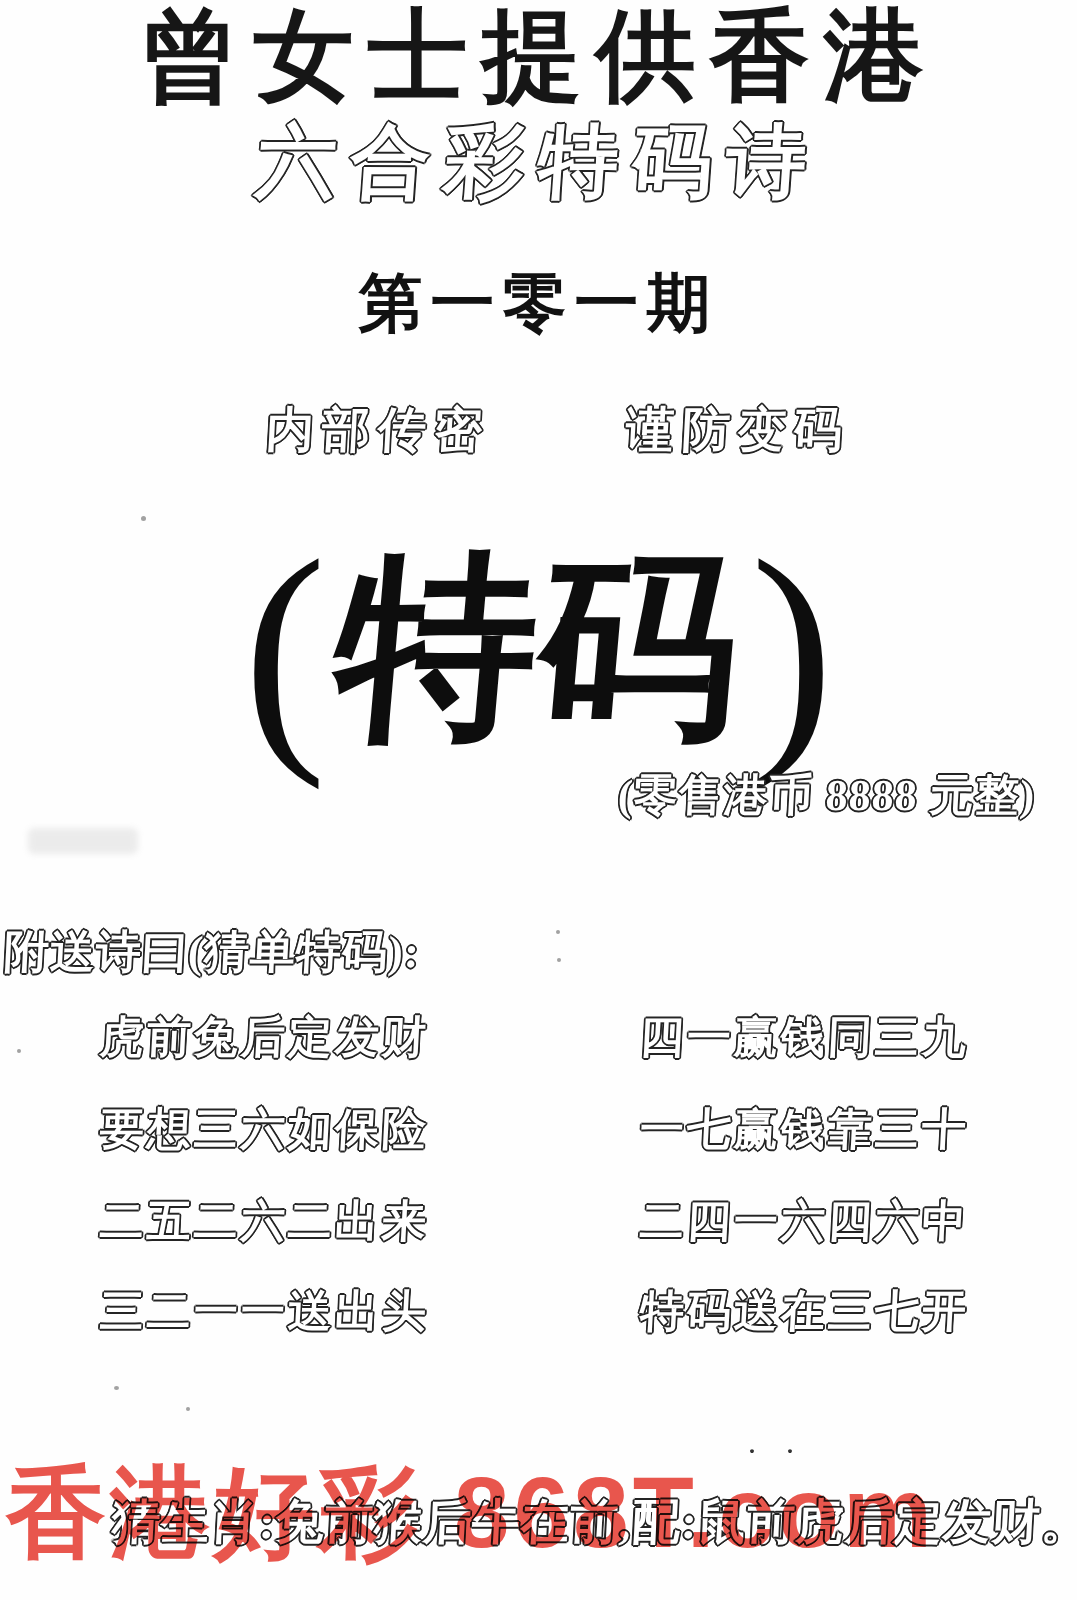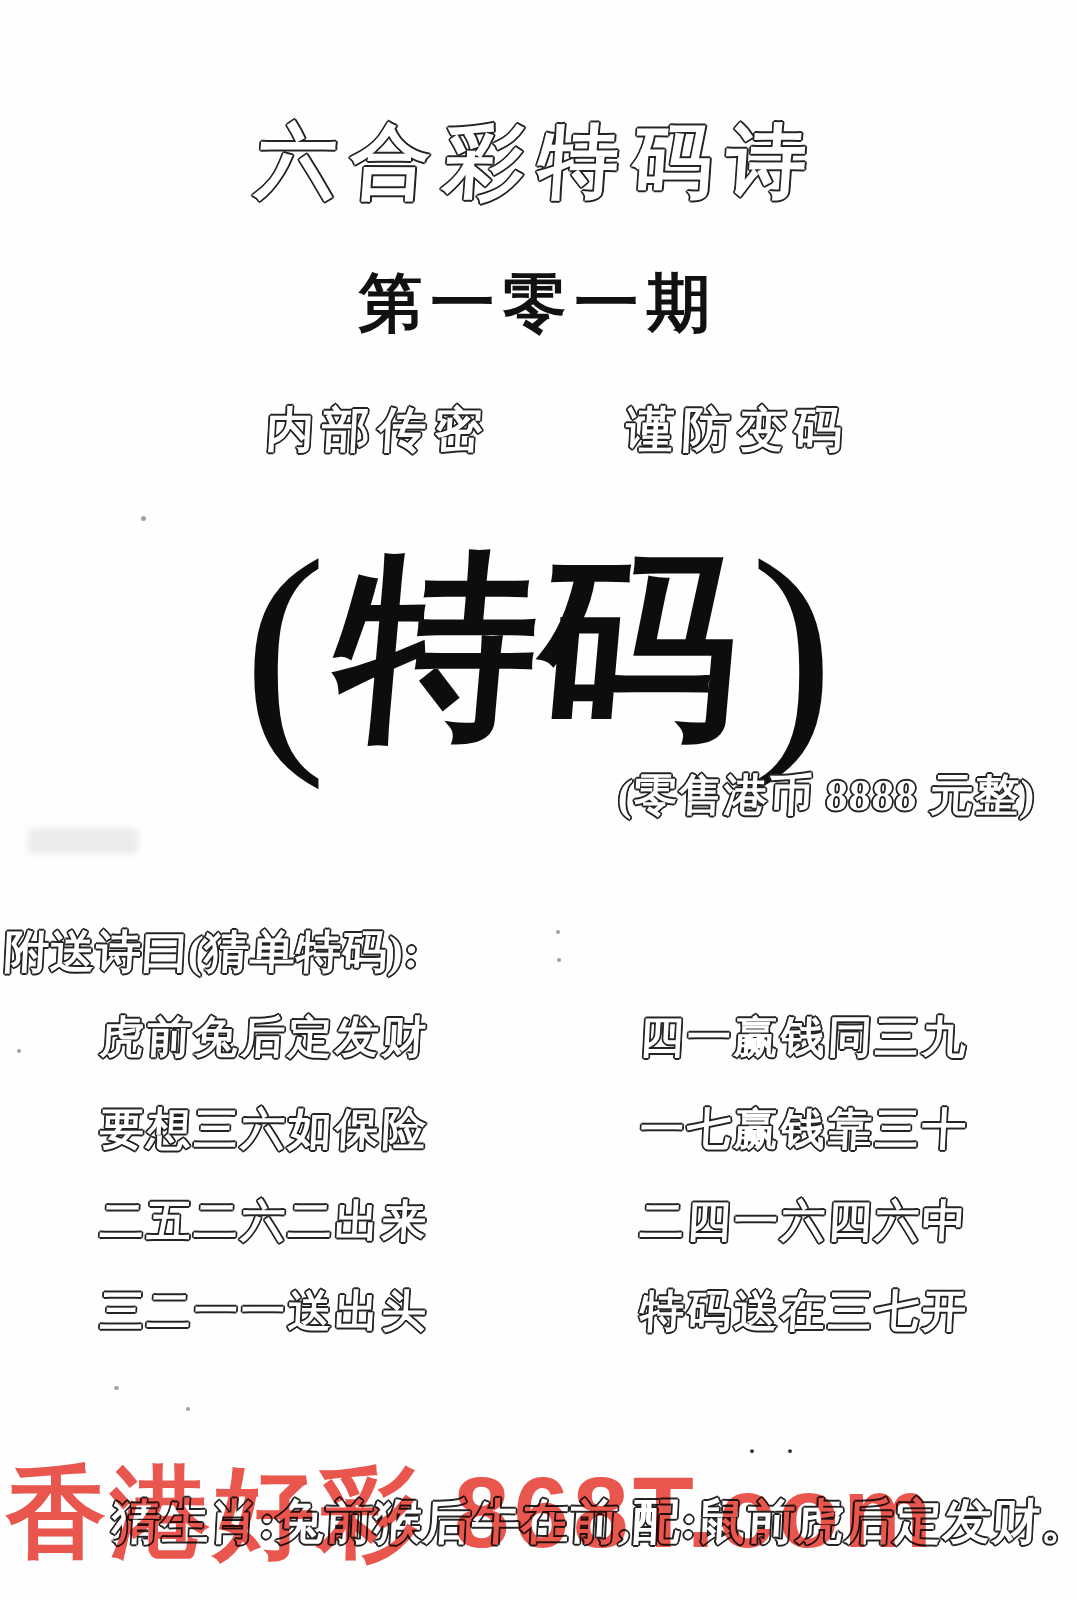--- a/index.html
+++ b/index.html
@@ -119,20 +119,21 @@
   .smudge{
     position:absolute;top:828px;left:28px;width:110px;height:26px;
     background:#9a9a9a;opacity:.18;filter:blur(3px);border-radius:6px;
   }
 </style>
 </head>
 <body>
 
 <div class="page">
 
+  <div class="abs title1">曾女士提供香港</div>
 
   <div class="abs title2 hollow">六合彩特码诗</div>
 
   <div class="abs issue">第一零一期</div>
 
   <div class="abs notice-left hollow">内部传密</div>
   <div class="abs notice-right hollow">谨防变码</div>
 
 
   <div class="abs special">

